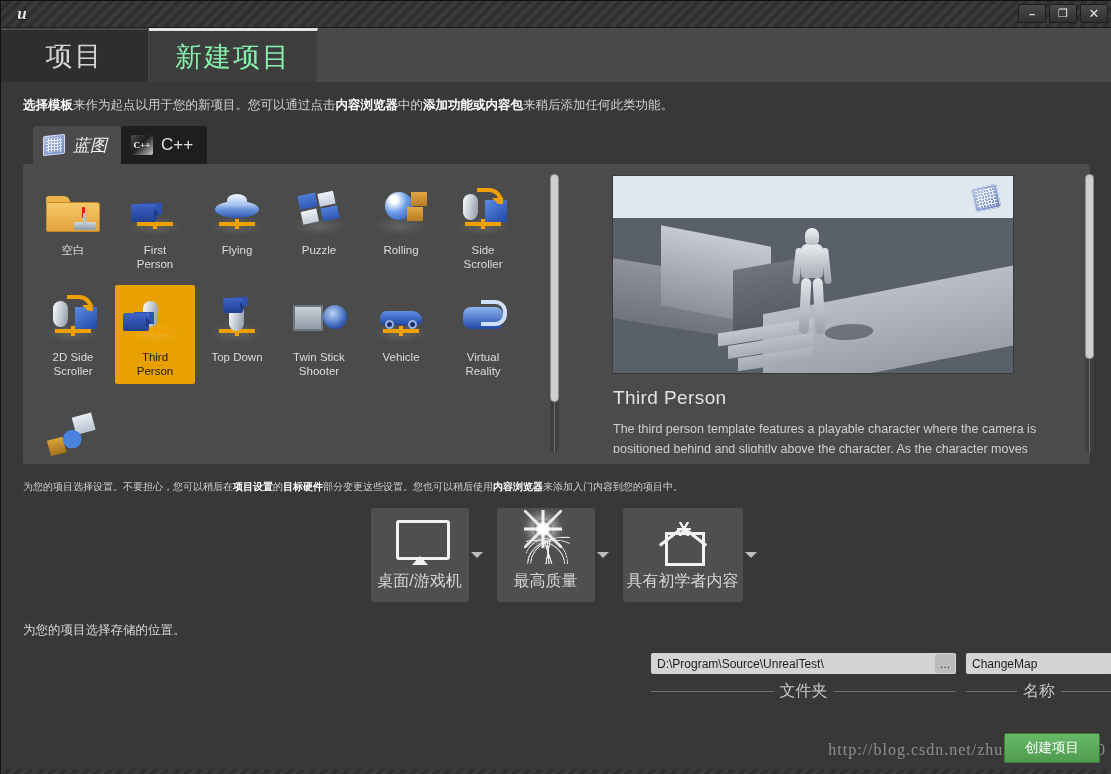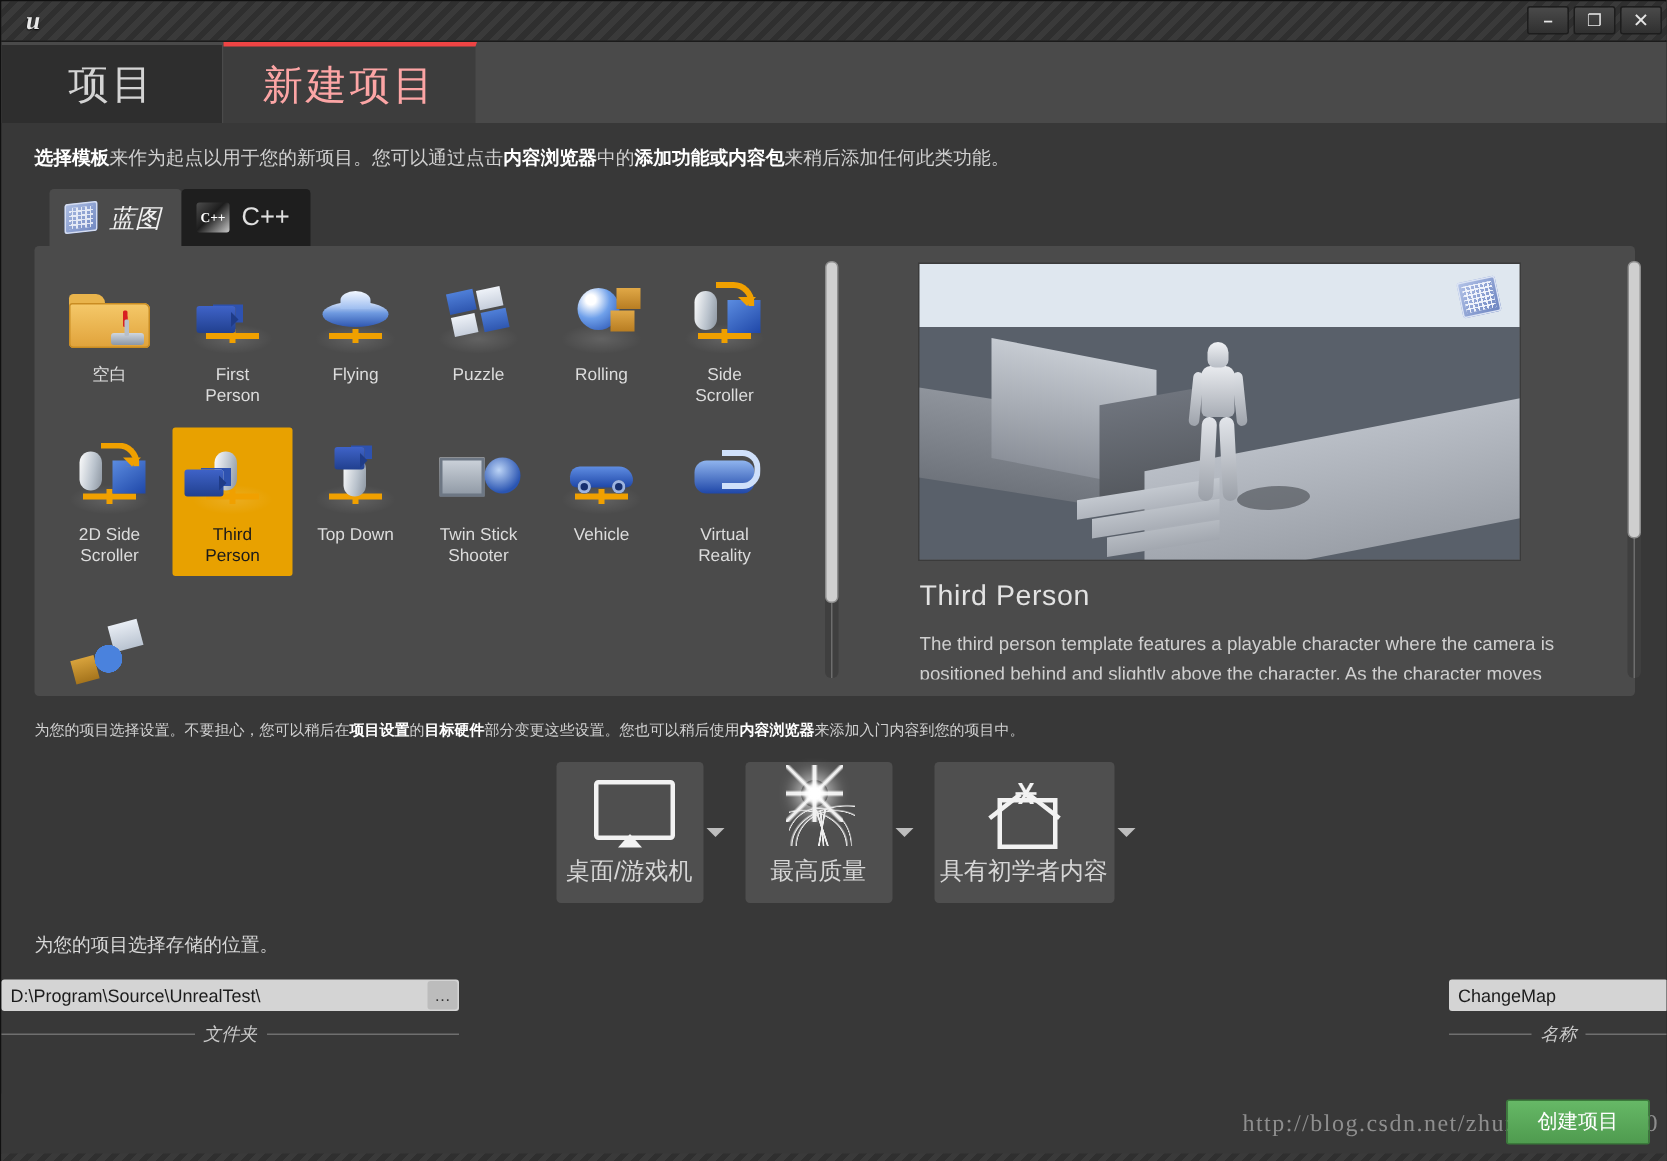--- a/index.html
+++ b/index.html
@@ -64,22 +64,22 @@
   .ttab {
     height: 52px; min-width: 148px; padding: 0 26px;
     display: flex; align-items: center; justify-content: center;
     color: #d4d4d4; font-size: 27px; letter-spacing: 2px;
     cursor: pointer;
     background: #2e2e2e;
     border-right: 1px solid #4a4a4a;
   }
   .ttab.active {
     background: #3d3d3d;
-    color: #fca5a5;
-    border-top: 3px solid #ef4444;
+    color: #86efac;
+    border-top: 3px solid #e5e5e5;
     height: 54px;
   }
 
   
   .body {
     position: absolute; left: 0; top: 81px; width: 1111px; height: 693px;
     background: #383838;
   }
   .hint {
     color: #d0d0d0; font-size: 12.5px;
@@ -473,38 +473,38 @@
     position:absolute; left:24px; top:2px; width:14px; height:14px;
     background:
       linear-gradient(0deg, transparent 42%, #f2f2f2 46% 54%, transparent 58%),
       linear-gradient(60deg, transparent 42%, #f2f2f2 46% 54%, transparent 58%),
       linear-gradient(-60deg, transparent 42%, #f2f2f2 46% 54%, transparent 58%);
   }
 
   
   .hint3 { color: #d7d7d7; font-size: 12.5px; padding: 20px 0 0 22px; }
   .pathrow {
-    display: flex; justify-content: space-between; gap: 10px; margin-top: 14px;
+    display: flex; justify-content: flex-end; gap: 10px; margin-top: 14px;
   }
   .field {
     height: 21px; background: #d4d4d4; border-radius: 2px;
     display: flex; align-items: center;
     color: #1c1c1c; font-size: 12px;
   }
   .field .val { padding: 0 6px; flex: 1; white-space: nowrap; overflow: hidden; }
   .browsebtn {
     width: 20px; height: 19px; margin-right: 1px;
     background: #bcbcbc; border-radius: 2px;
     display:flex; align-items:center; justify-content:center;
     color:#333; font-size:11px; cursor: pointer;
   }
   .capwrap { display:flex; flex-direction:column; }
   .caption {
     display: flex; align-items: center; gap: 6px;
-    margin-top: 7px; color: #c9c9c9; font-size: 12px; font-style: italic;
+    margin-top: 7px; color: #c9c9c9; font-size: 16px;
   }
   .caption .ln { flex:1; height:1px; background:#6f6f6f; }
 
   
   .footer {
     position: absolute; left: 0; bottom: 0; width: 1111px; height: 46px;
     background: #383838;
   }
   .watermark {
     position: absolute; right: 6px; bottom: 16px;

